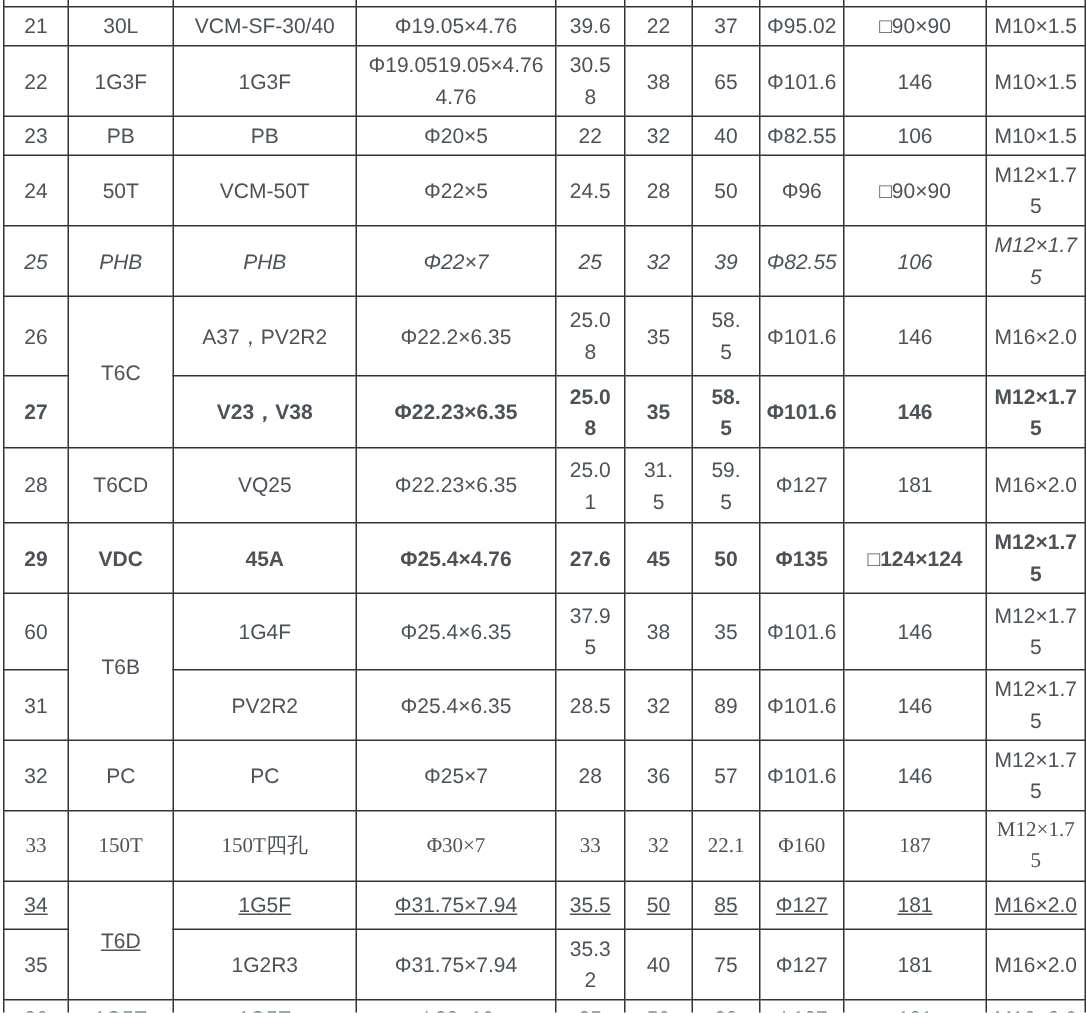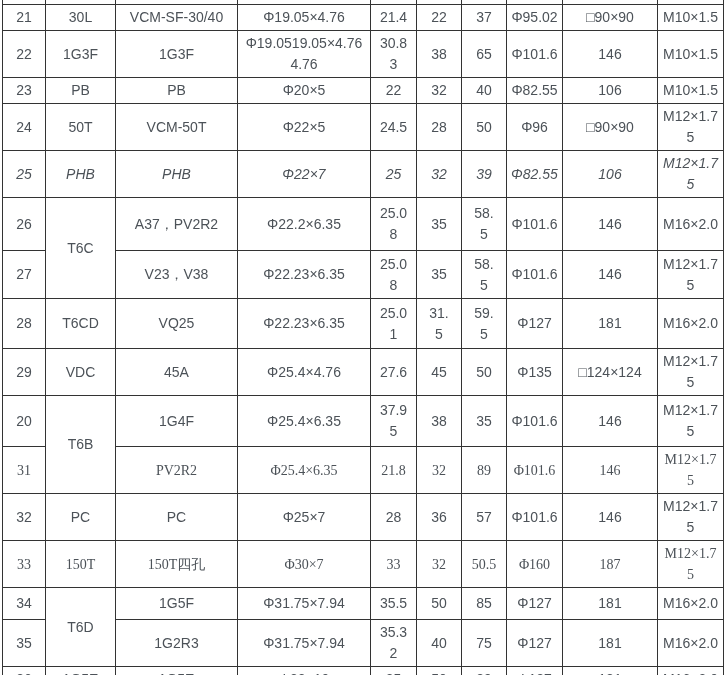--- a/index.html
+++ b/index.html
@@ -69,33 +69,33 @@
           <td class="c7"></td>
           <td class="c8"></td>
           <td class="c9"></td>
           <td class="c10"></td>
         </tr>
         <tr style="height: 25px;">
           <td class="c1">21</td>
           <td class="c2">30L</td>
           <td class="c3">VCM-SF-30/40</td>
           <td class="c4">Φ19.05×4.76</td>
-          <td class="c5">21.4</td>
+          <td class="c5">39.6</td>
           <td class="c6">22</td>
           <td class="c7">37</td>
           <td class="c8">Φ95.02</td>
           <td class="c9">□90×90</td>
           <td class="c10">M10×1.5</td>
         </tr>
         <tr style="height: 44px;">
           <td class="c1">22</td>
           <td class="c2">1G3F</td>
           <td class="c3">1G3F</td>
           <td class="c4">Φ19.0519.05×4.764.76</td>
-          <td class="c5">30.83</td>
+          <td class="c5">30.58</td>
           <td class="c6">38</td>
           <td class="c7">65</td>
           <td class="c8">Φ101.6</td>
           <td class="c9">146</td>
           <td class="c10">M10×1.5</td>
         </tr>
         <tr style="height: 26px;">
           <td class="c1">23</td>
           <td class="c2">PB</td>
           <td class="c3">PB</td>
@@ -136,21 +136,21 @@
           <td class="c2" rowspan="2">T6C</td>
           <td class="c3">A37，PV2R2</td>
           <td class="c4">Φ22.2×6.35</td>
           <td class="c5">25.08</td>
           <td class="c6">35</td>
           <td class="c7">58.5</td>
           <td class="c8">Φ101.6</td>
           <td class="c9">146</td>
           <td class="c10">M16×2.0</td>
         </tr>
-        <tr style="height: 48px;">
+        <tr style="height: 48px; font-weight: bold;">
           <td class="c1">27</td>
           <td class="c3">V23，V38</td>
           <td class="c4">Φ22.23×6.35</td>
           <td class="c5">25.08</td>
           <td class="c6">35</td>
           <td class="c7">58.5</td>
           <td class="c8">Φ101.6</td>
           <td class="c9">146</td>
           <td class="c10">M12×1.75</td>
         </tr>
@@ -159,49 +159,49 @@
           <td class="c2">T6CD</td>
           <td class="c3">VQ25</td>
           <td class="c4">Φ22.23×6.35</td>
           <td class="c5">25.01</td>
           <td class="c6">31.5</td>
           <td class="c7">59.5</td>
           <td class="c8">Φ127</td>
           <td class="c9">181</td>
           <td class="c10">M16×2.0</td>
         </tr>
-        <tr style="height: 44px;">
+        <tr style="height: 44px; font-weight: bold;">
           <td class="c1">29</td>
           <td class="c2">VDC</td>
           <td class="c3">45A</td>
           <td class="c4">Φ25.4×4.76</td>
           <td class="c5">27.6</td>
           <td class="c6">45</td>
           <td class="c7">50</td>
           <td class="c8">Φ135</td>
           <td class="c9">□124×124</td>
           <td class="c10">M12×1.75</td>
         </tr>
         <tr style="height: 51px;">
-          <td class="c1">20</td>
+          <td class="c1">60</td>
           <td class="c2" rowspan="2">T6B</td>
           <td class="c3">1G4F</td>
           <td class="c4">Φ25.4×6.35</td>
           <td class="c5">37.95</td>
           <td class="c6">38</td>
           <td class="c7">35</td>
           <td class="c8">Φ101.6</td>
           <td class="c9">146</td>
           <td class="c10">M12×1.75</td>
         </tr>
-        <tr style="height: 46px; font-family: Liberation Serif, serif;">
+        <tr style="height: 46px;">
           <td class="c1">31</td>
           <td class="c3">PV2R2</td>
           <td class="c4">Φ25.4×6.35</td>
-          <td class="c5">21.8</td>
+          <td class="c5">28.5</td>
           <td class="c6">32</td>
           <td class="c7">89</td>
           <td class="c8">Φ101.6</td>
           <td class="c9">146</td>
           <td class="c10">M12×1.75</td>
         </tr>
         <tr style="height: 45px;">
           <td class="c1">32</td>
           <td class="c2">PC</td>
           <td class="c3">PC</td>
@@ -213,26 +213,26 @@
           <td class="c9">146</td>
           <td class="c10">M12×1.75</td>
         </tr>
         <tr style="height: 47px; font-family: Liberation Serif, serif;">
           <td class="c1">33</td>
           <td class="c2">150T</td>
           <td class="c3">150T四孔</td>
           <td class="c4">Φ30×7</td>
           <td class="c5">33</td>
           <td class="c6">32</td>
-          <td class="c7">50.5</td>
+          <td class="c7">22.1</td>
           <td class="c8">Φ160</td>
           <td class="c9">187</td>
           <td class="c10">M12×1.75</td>
         </tr>
-        <tr style="height: 32px;">
+        <tr style="height: 32px; text-decoration: underline;">
           <td class="c1">34</td>
           <td class="c2" rowspan="2">T6D</td>
           <td class="c3">1G5F</td>
           <td class="c4">Φ31.75×7.94</td>
           <td class="c5">35.5</td>
           <td class="c6">50</td>
           <td class="c7">85</td>
           <td class="c8">Φ127</td>
           <td class="c9">181</td>
           <td class="c10">M16×2.0</td>

